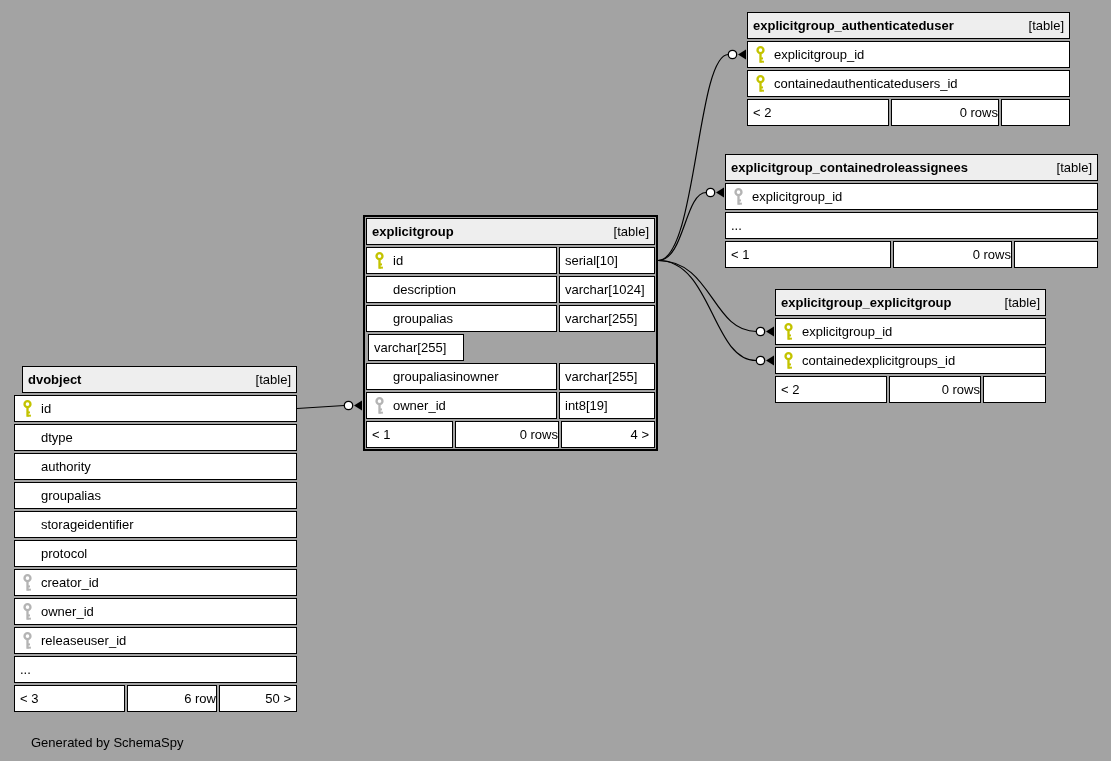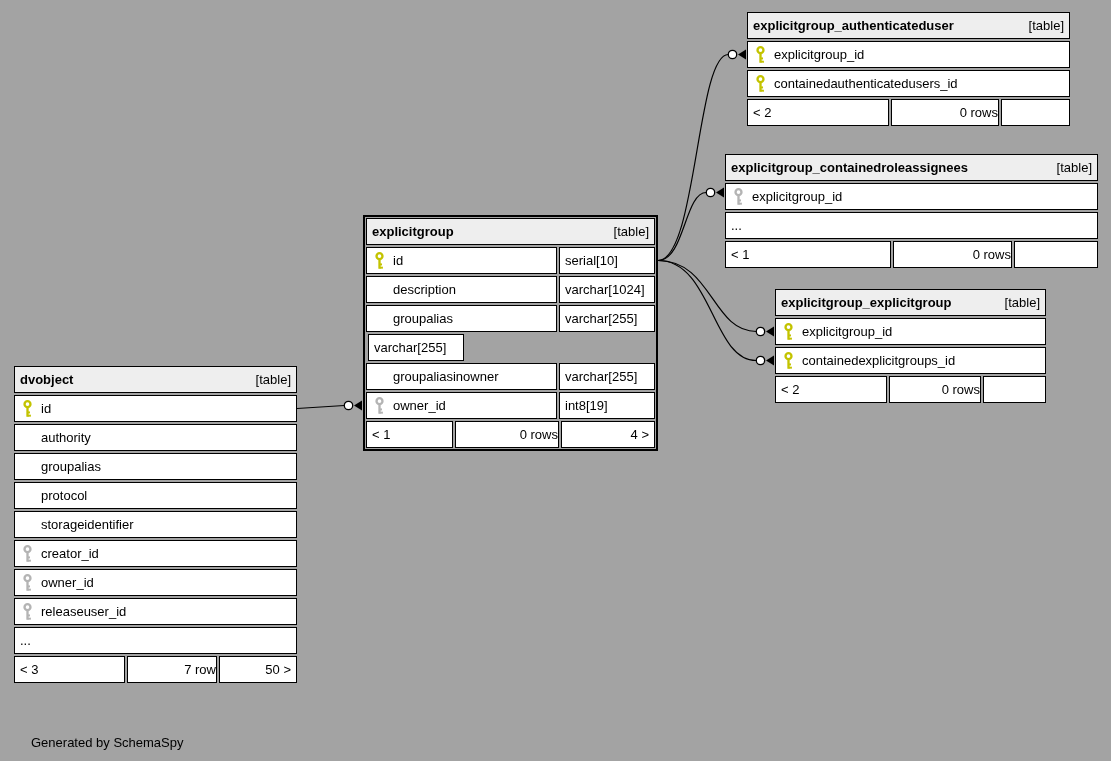--- a/index.html
+++ b/index.html
@@ -211,59 +211,65 @@
           </div>
           <div class="cell typecell" style="width: 96px;">int8[19]</div>
         </div>
         <div class="ftr">
           <div class="cell fcell-left" style="width: 87px;">&lt; 1</div>
           <div class="cell fcell-mid" style="width: 104px;">0 rows</div>
           <div class="cell fcell-right">4 &gt;</div>
         </div>
       </div>
       <div class="tbl" style="left: 14px; top: 366px; width: 283px;">
-        <div class="cell hdr" style="background: rgb(238, 238, 238);">
+        <div class="cell hdr" style="background: rgb(238, 238, 238); margin-left: 8px;">
           <span class="tname">dvobject</span>
           <span class="ttype">[table]</span>
         </div>
         <div class="row">
           <div class="cell namecell">
             <span class="keyslot">
               <svg viewBox="0 0 12 20" width="11" height="18">
                 <circle cx="6" cy="4.6" r="3.3" fill="none" stroke="#c3c300" stroke-width="2.6"></circle>
                 <line x1="6" y1="8" x2="6" y2="18.6" stroke="#c3c300" stroke-width="2.6"></line>
                 <line x1="6" y1="17.4" x2="9.8" y2="17.4" stroke="#c3c300" stroke-width="2.2"></line>
                 <line x1="6" y1="13.8" x2="8.8" y2="13.8" stroke="#c3c300" stroke-width="2.2"></line>
               </svg>
             </span>
             <span class="collabel">id</span>
           </div>
         </div>
         <div class="row">
           <div class="cell namecell">
             <span class="keyslot"></span>
+            <span class="collabel">dtype</span>
+          </div>
+        </div>
+        <div class="row">
+          <div class="cell namecell">
+            <span class="keyslot"></span>
             <span class="collabel">authority</span>
           </div>
         </div>
         <div class="row">
           <div class="cell namecell">
             <span class="keyslot"></span>
             <span class="collabel">groupalias</span>
           </div>
         </div>
         <div class="row">
           <div class="cell namecell">
             <span class="keyslot"></span>
+            <span class="collabel">storageidentifier</span>
+          </div>
+        </div>
+        <div class="row">
+          <div class="cell namecell">
+            <span class="keyslot"></span>
             <span class="collabel">protocol</span>
-          </div>
-        </div>
-        <div class="row">
-          <div class="cell namecell">
-            <span class="keyslot"></span>
-            <span class="collabel">storageidentifier</span>
           </div>
         </div>
         <div class="row">
           <div class="cell namecell">
             <span class="keyslot">
               <svg viewBox="0 0 12 20" width="11" height="18">
                 <circle cx="6" cy="4.6" r="3.3" fill="none" stroke="#b4b4b4" stroke-width="2.6"></circle>
                 <line x1="6" y1="8" x2="6" y2="18.6" stroke="#b4b4b4" stroke-width="2.6"></line>
                 <line x1="6" y1="17.4" x2="9.8" y2="17.4" stroke="#b4b4b4" stroke-width="2.2"></line>
                 <line x1="6" y1="13.8" x2="8.8" y2="13.8" stroke="#b4b4b4" stroke-width="2.2"></line>
@@ -298,19 +304,19 @@
             <span class="collabel">releaseuser_id</span>
           </div>
         </div>
         <div class="row">
           <div class="cell namecell dots">
             <span class="collabel">...</span>
           </div>
         </div>
         <div class="ftr">
           <div class="cell fcell-left" style="width: 111px;">&lt; 3</div>
-          <div class="cell fcell-mid" style="width: 90px;">7 row</div>
+          <div class="cell fcell-mid" style="width: 90px;">6 row</div>
           <div class="cell fcell-right">50 &gt;</div>
         </div>
       </div>
     </div>
   <div id="note">Generated by SchemaSpy</div>
 </div>
 
 </body></html>

